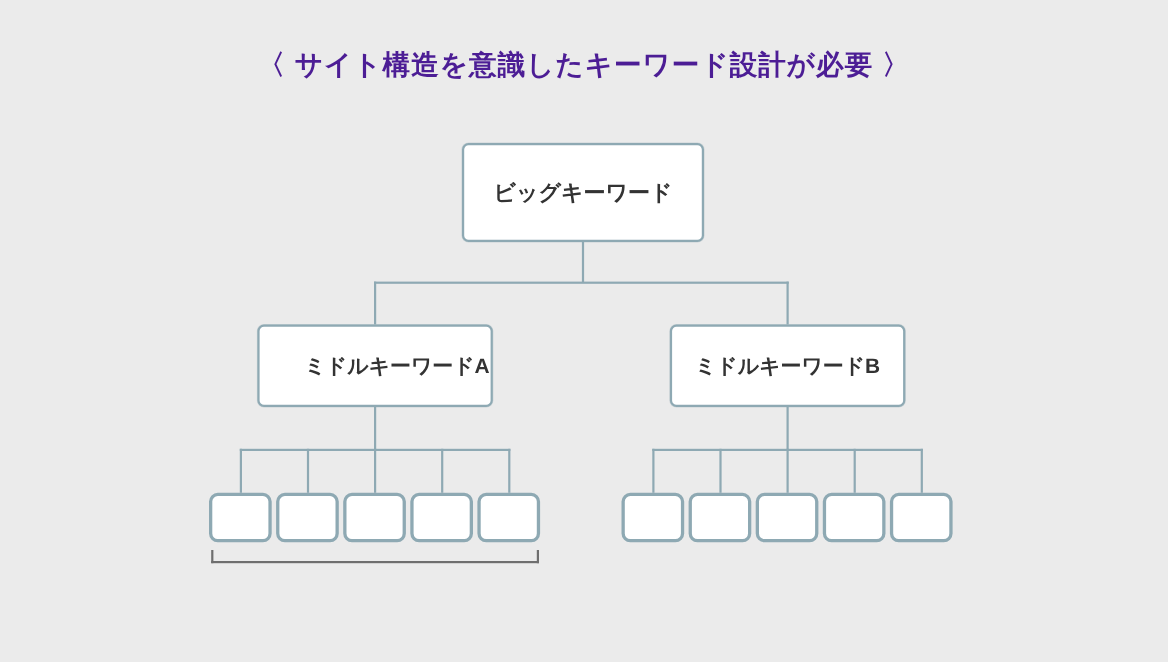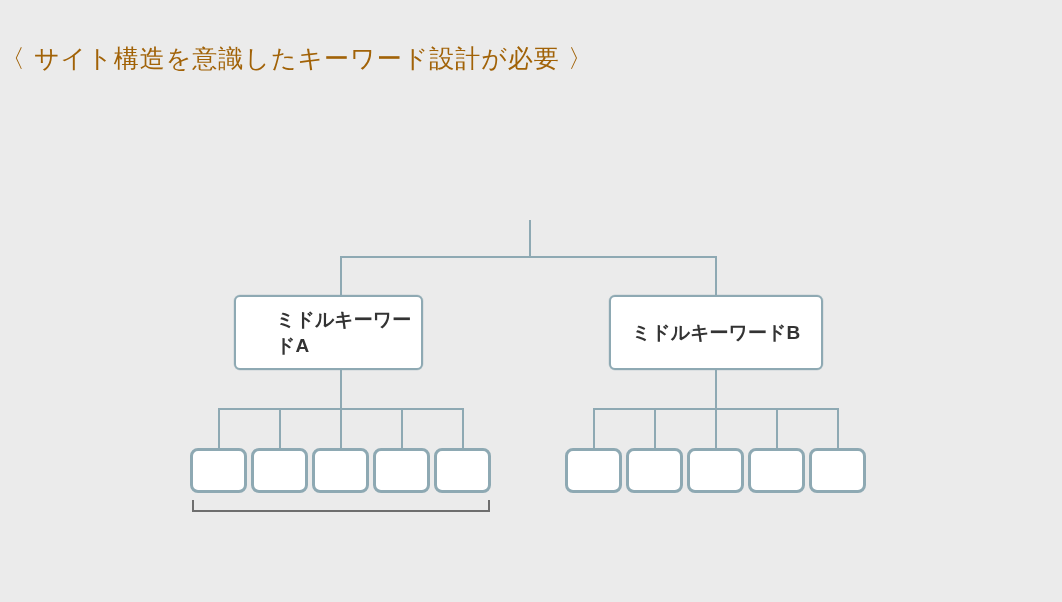--- a/index.html
+++ b/index.html
@@ -13,41 +13,41 @@
     width: 1062px;
     height: 602px;
     background: #ebebeb;
     overflow: hidden;
   }
   .title {
     position: absolute;
     top: 42px;
     left: 0;
     width: 100%;
-    text-align: left;
+    text-align: center;
     font-size: 25px;
-    font-weight: 400;
-    color: #a16207;
+    font-weight: 700;
+    color: #4c1d95;
     letter-spacing: 1px;
   }
   .node {
     position: absolute;
     background: #ffffff;
     border: 2px solid #8ea9b3;
     border-radius: 6px;
     display: flex;
     align-items: center;
     justify-content: center;
     font-weight: 700;
     color: #333333;
     box-sizing: border-box;
     box-shadow: 0 0 0 0.5px rgba(142,169,179,0.35);
   }
   .node-root  { left: 420px; top: 130px; width: 220px; height: 90px; font-size: 20px; }
-  .node-mid-a { left: 234px; top: 295px; width: 189px; height: 75px; font-size: 19px; padding-left: 40px; }
+  .node-mid-a { left: 234px; top: 295px; width: 214px; height: 75px; font-size: 19px; padding-left: 40px; }
   .node-mid-b { left: 609px; top: 295px; width: 214px; height: 75px; font-size: 19px; }
   .leaf {
     position: absolute;
     top: 448px;
     width: 57px;
     height: 45px;
     background: #ffffff;
     border: 3px solid #8ea9b3;
     border-radius: 8px;
     box-sizing: border-box;
@@ -71,20 +71,23 @@
     color: #3a3a3a;
   }
 </style>
 </head>
 <body>
 
 <div class="canvas">
 
   <div class="title">〈 サイト構造を意識したキーワード設計が必要 〉</div>
 
+  <div class="node node-root">
+    <span>ビッグキーワード</span>
+  </div>
 
   <div class="line" style="left:529px; top:220px; width:2px; height:37px;"></div>
   <div class="line" style="left:340px; top:256px; width:377px; height:2px;"></div>
   <div class="line" style="left:340px; top:256px; width:2px; height:39px;"></div>
   <div class="line" style="left:715px; top:256px; width:2px; height:39px;"></div>
 
   <div class="node node-mid-a">
     <span>ミドルキーワードA</span>
   </div>
   <div class="node node-mid-b">

